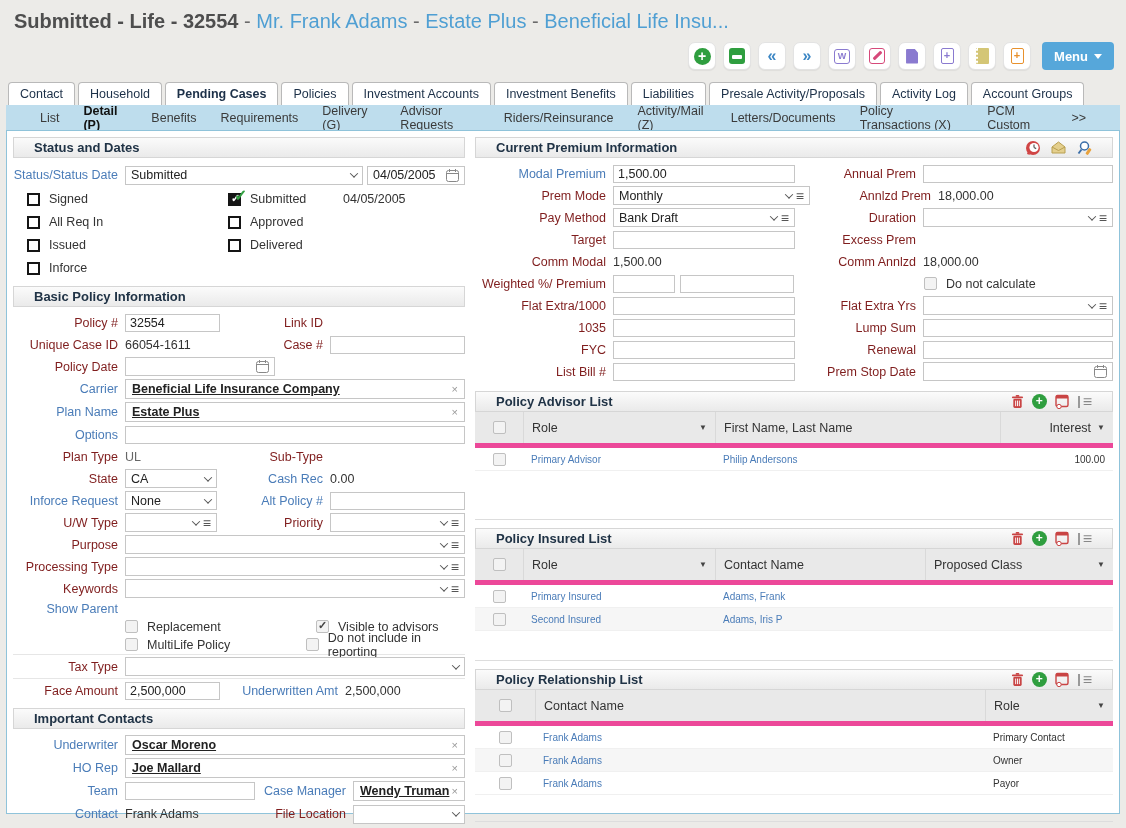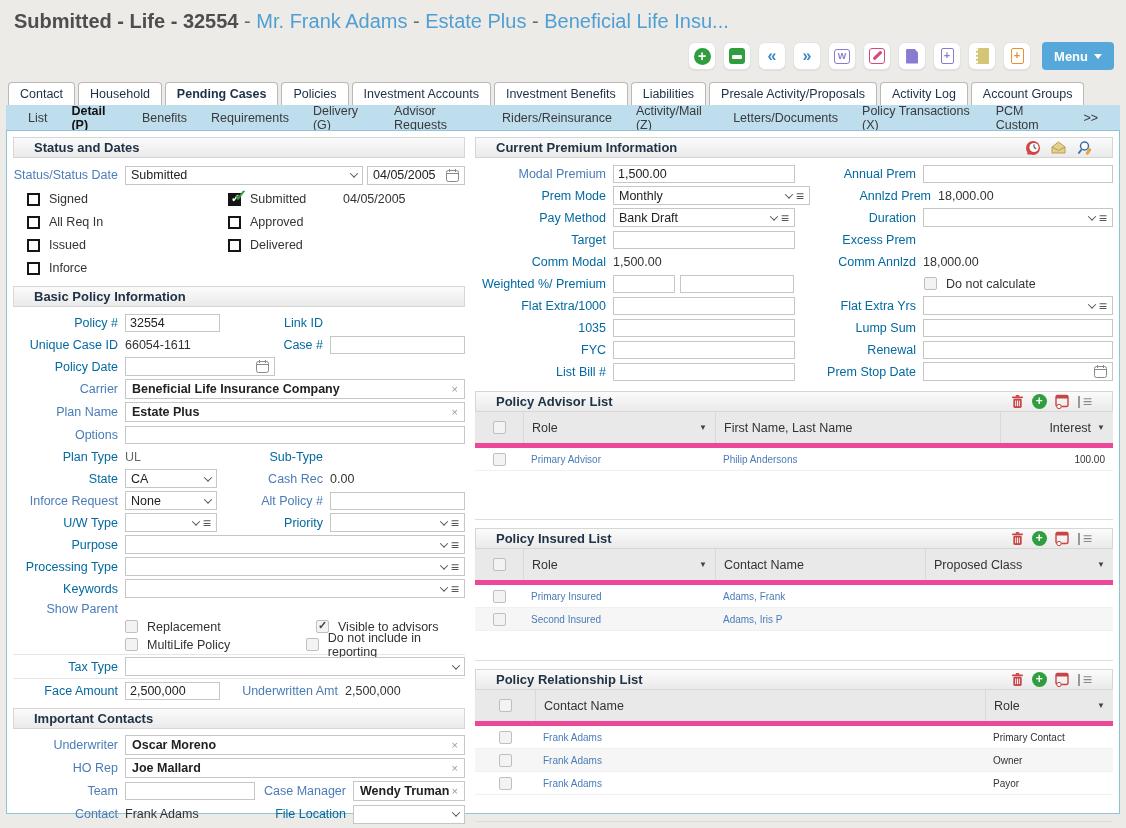--- a/index.html
+++ b/index.html
@@ -23,49 +23,49 @@
   .ico-edit::after { content:""; position:absolute; left:6px; top:1px; width:3px; height:11px; background:#d6497a; border-radius:1px; transform:rotate(45deg); }
   .ico-doc { width:12px; height:15px; background:#8a7ad0; border-radius:1px; clip-path:polygon(0 0,70% 0,100% 28%,100% 100%,0 100%); }
   .ico-docp { width:13px; height:16px; border:1.5px solid #8a7ad0; border-radius:2px; color:#8a7ad0; font-weight:bold; font-size:11px; text-align:center; line-height:13px; }
   .ico-pad { width:13px; height:16px; background:#d4c676; border-left:2px dotted #fff; border-radius:1px; }
   .ico-exp { width:13px; height:16px; border:1.5px solid #e8912d; border-radius:2px; color:#e8912d; font-weight:bold; font-size:11px; text-align:center; line-height:13px; }
 
   
   .tabs { position:absolute; left:8px; top:82px; display:flex; gap:3px; height:23px; z-index:2; }
   .tab { background:#fff; border:1px solid #b9b9b9; border-bottom:none; border-radius:4px 4px 0 0; padding:0 11px; font-size:12.5px; color:#1c3048; display:flex; align-items:center; }
   .tab.active { background:#ffffff; font-weight:bold; }
-  .subtabs { position:absolute; left:6px; top:105px; width:1114px; height:25px; background:#bedded; display:flex; align-items:center; padding:0 10px; gap:0; }
+  .subtabs { position:absolute; left:6px; top:105px; width:1114px; height:25px; background:#bedded; display:flex; align-items:center; padding:0 22px; gap:0; }
   .subtab { font-size:12.5px; color:#3a3a3a; padding:0 12px; }
   .subtab.active { font-weight:bold; color:#111; }
 
   
   .content { position:absolute; left:6px; top:130px; width:1114px; height:684px; background:#fff; border:1px solid #8fc3da; display:flex; padding:6px 6px 8px 6px; gap:10px; }
   .col-l { width:452px; flex:none; }
   .col-r { flex:1; min-width:0; }
 
   .sec-hdr { display:flex; align-items:center; background:linear-gradient(#fbfbfb,#eaeaea); border:1px solid #d6d6d6; height:21px; padding:0 20px; font-weight:bold; font-size:13px; color:#203346; }
   .sec-hdr .hicons { margin-left:auto; display:flex; gap:8px; align-items:center; }
   .sec-body { padding:4px 0 6px 0; }
 
   .row { display:flex; align-items:center; height:21px; margin:1px 0; font-size:12.5px; }
-  .lbl { text-align:right; padding-right:7px; color:#0369a1; white-space:nowrap; flex:none; }
+  .lbl { text-align:right; padding-right:7px; color:#7f1d1d; white-space:nowrap; flex:none; }
   .lbl.blue { color:#4a7cb8; }
   .w112 { width:112px; }
   .val { color:#333; }
   .sp { flex:none; }
 
   .inp { border:1px solid #c6c6c6; height:18px; font-family:"Liberation Sans",sans-serif; font-size:12.5px; padding:0 4px; color:#222; background:#fff; }
   .flex1 { flex:1; min-width:0; }
   .sel { border:1px solid #c6c6c6; height:19px; background:#fff; display:flex; align-items:center; padding:0 5px; font-size:12.5px; color:#222; gap:4px; }
   .chev { margin-left:auto; width:6px; height:6px; border-right:1.5px solid #555; border-bottom:1.5px solid #555; transform:rotate(45deg) translate(-1px,-1px); flex:none; }
   .lsticon { color:#555; font-size:14px; line-height:1; flex:none; }
   .datebox { border:1px solid #c6c6c6; height:19px; background:#fff; display:flex; align-items:center; padding:0 5px; font-size:12.5px; color:#222; }
   .cal { margin-left:auto; flex:none; display:flex; }
   .linkbox { border:1px solid #c6c6c6; height:20px; background:#fff; display:flex; align-items:center; padding:0 6px; font-size:12.5px; }
-  .linkbox .lv { font-weight:bold; color:#222; }
+  .linkbox .lv { font-weight:bold; text-decoration:underline; color:#222; }
   .clearx { margin-left:auto; color:#999; font-size:11px; }
   .bluelink { color:#4a7cb8; }
 
   .cb-s { width:13px; height:13px; border:1px solid #bfbfbf; border-radius:2px; background:#f3f3f3; position:relative; flex:none; }
   .cb-s .ck { display:none; position:absolute; left:1px; top:-2px; font-size:11px; color:#444; font-weight:bold; }
   .cb-s.checked .ck { display:block; }
   .cb-b { width:13px; height:13px; border:2px solid #151515; background:#fff; position:relative; flex:none; }
   .cb-b .ckw { display:none; position:absolute; left:1px; top:-3px; font-size:11px; color:#fff; font-weight:bold; }
   .cb-b .ckg { display:none; position:absolute; left:4px; top:-9px; font-size:16px; color:#34a042; font-weight:bold; }
   .cb-b.checked { background:#151515; }

